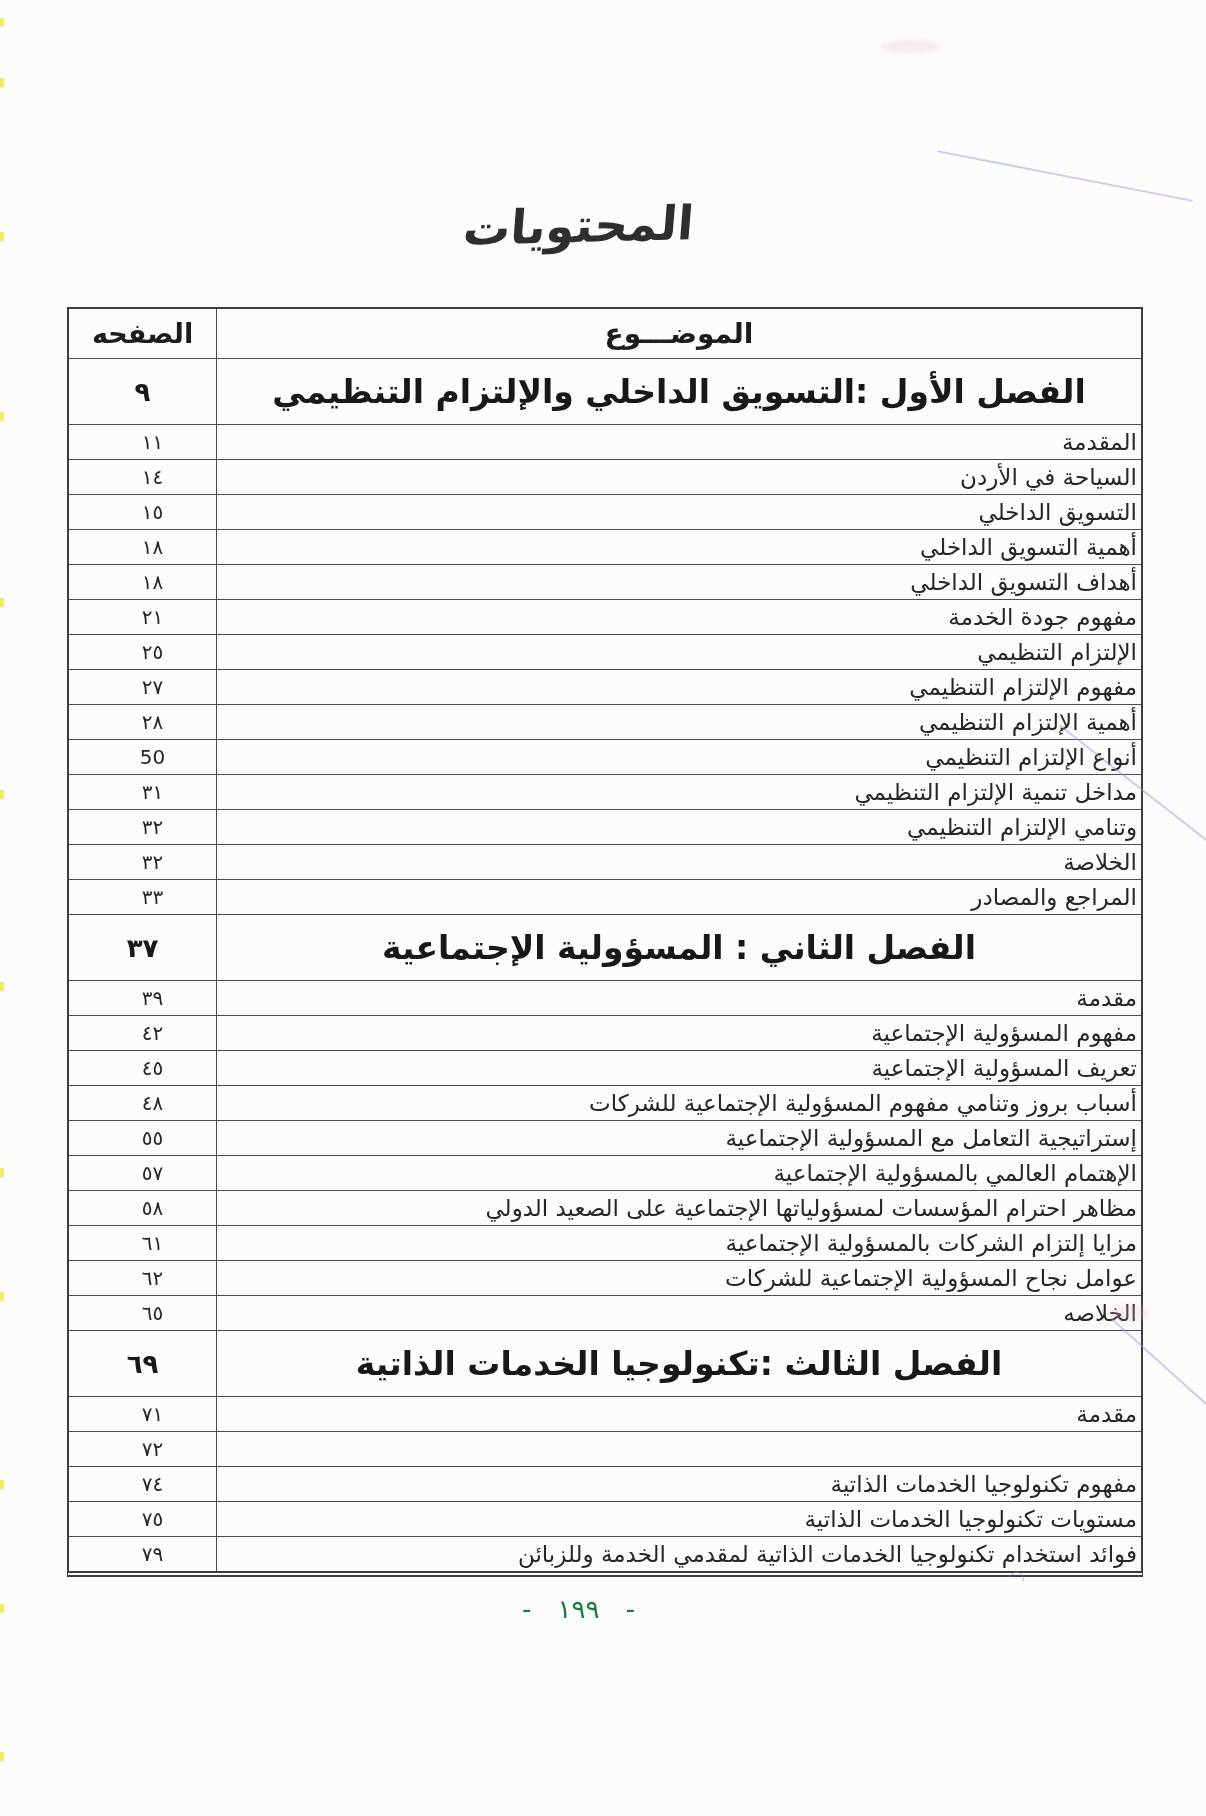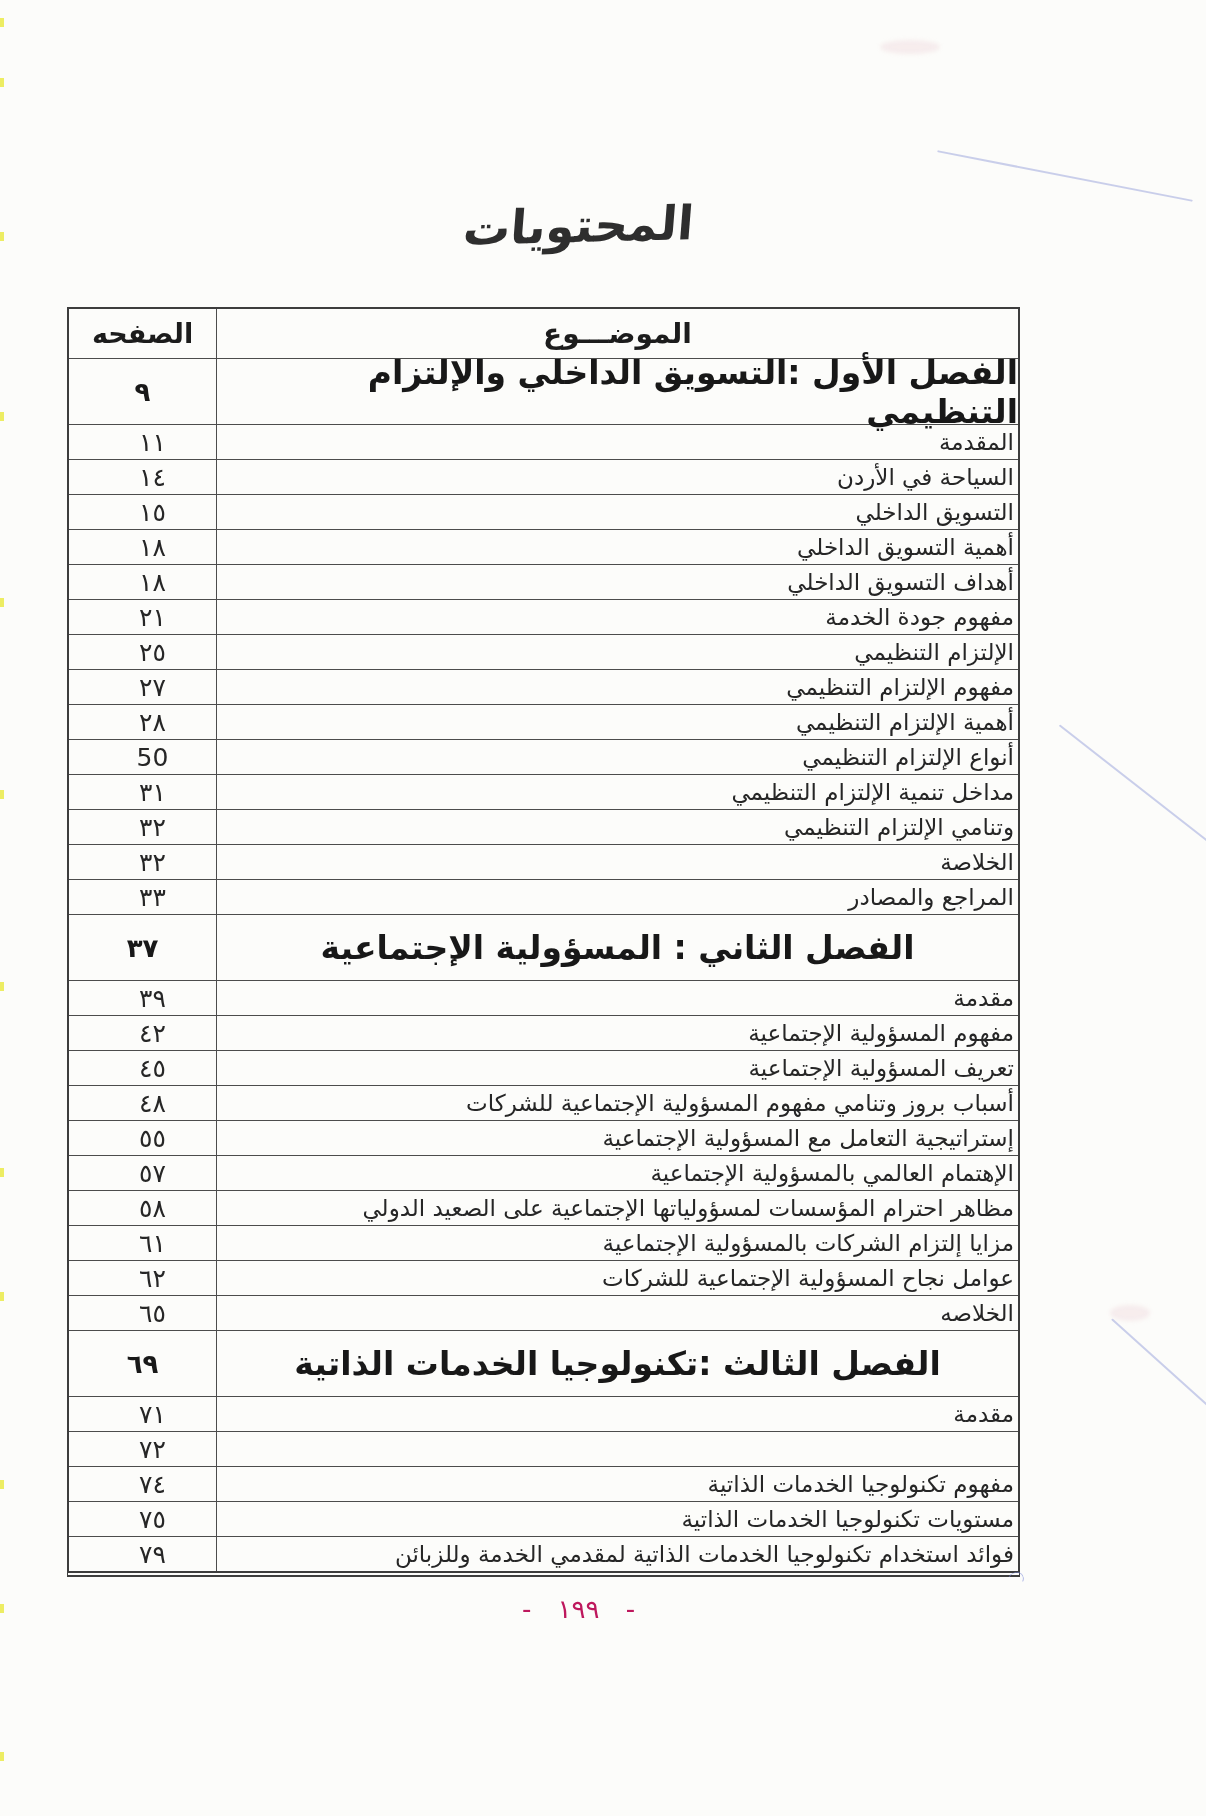--- a/index.html
+++ b/index.html
@@ -28,21 +28,21 @@
     font-weight: bold;
     color: #2e2e2e;
     transform: rotate(-1.5deg) skewX(-6deg);
     letter-spacing: -1px;
   }
   
   .toc-table {
     position: absolute;
     top: 307px;
     left: 67px;
-    width: 953px;
+    width: 1076px;
     box-sizing: border-box;
     border: 2px solid #3d3d3d;
     border-bottom: 6px double #3d3d3d;
     background: transparent;
   }
   .row {
     display: flex;
     flex-direction: row;
     align-items: stretch;
   }
@@ -86,37 +86,37 @@
     color: #181818;
   }
   .row.chapter .topic-cell {
     justify-content: center;
     font-weight: bold;
     font-size: 33px;
     color: #181818;
   }
   
   .row.item { height: 34px; }
-  .row.item .page-cell { font-size: 25px; padding-left: 20px; }
+  .row.item .page-cell { font-size: 20px; padding-left: 20px; }
   .row.item .topic-cell {
     justify-content: flex-start; 
     padding-right: 4px;
     font-size: 23px;
   }
   
   .footer-num {
     position: absolute;
     top: 1594px;
     left: 67px;
     width: 1023px;
     text-align: center;
     direction: rtl;
     font-size: 26px;
     word-spacing: 18px;
-    color: #be185d;
+    color: #15803d;
   }
   
   .edge-tick {
     position: absolute;
     left: 0;
     width: 4px;
     height: 9px;
     background: #ebeb52;
     opacity: 0.9;
   }

